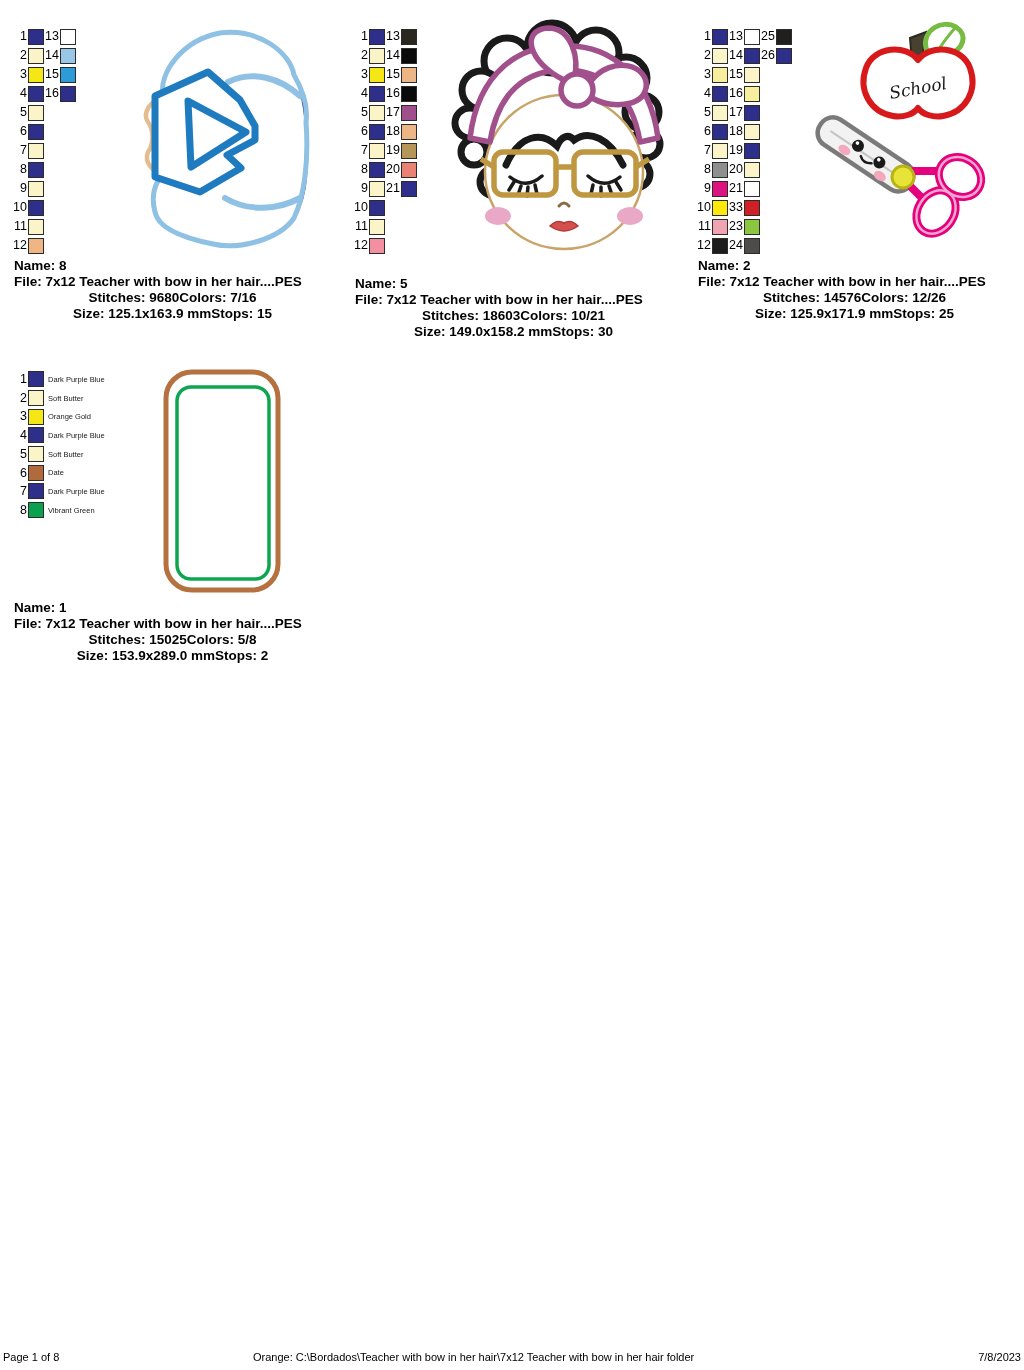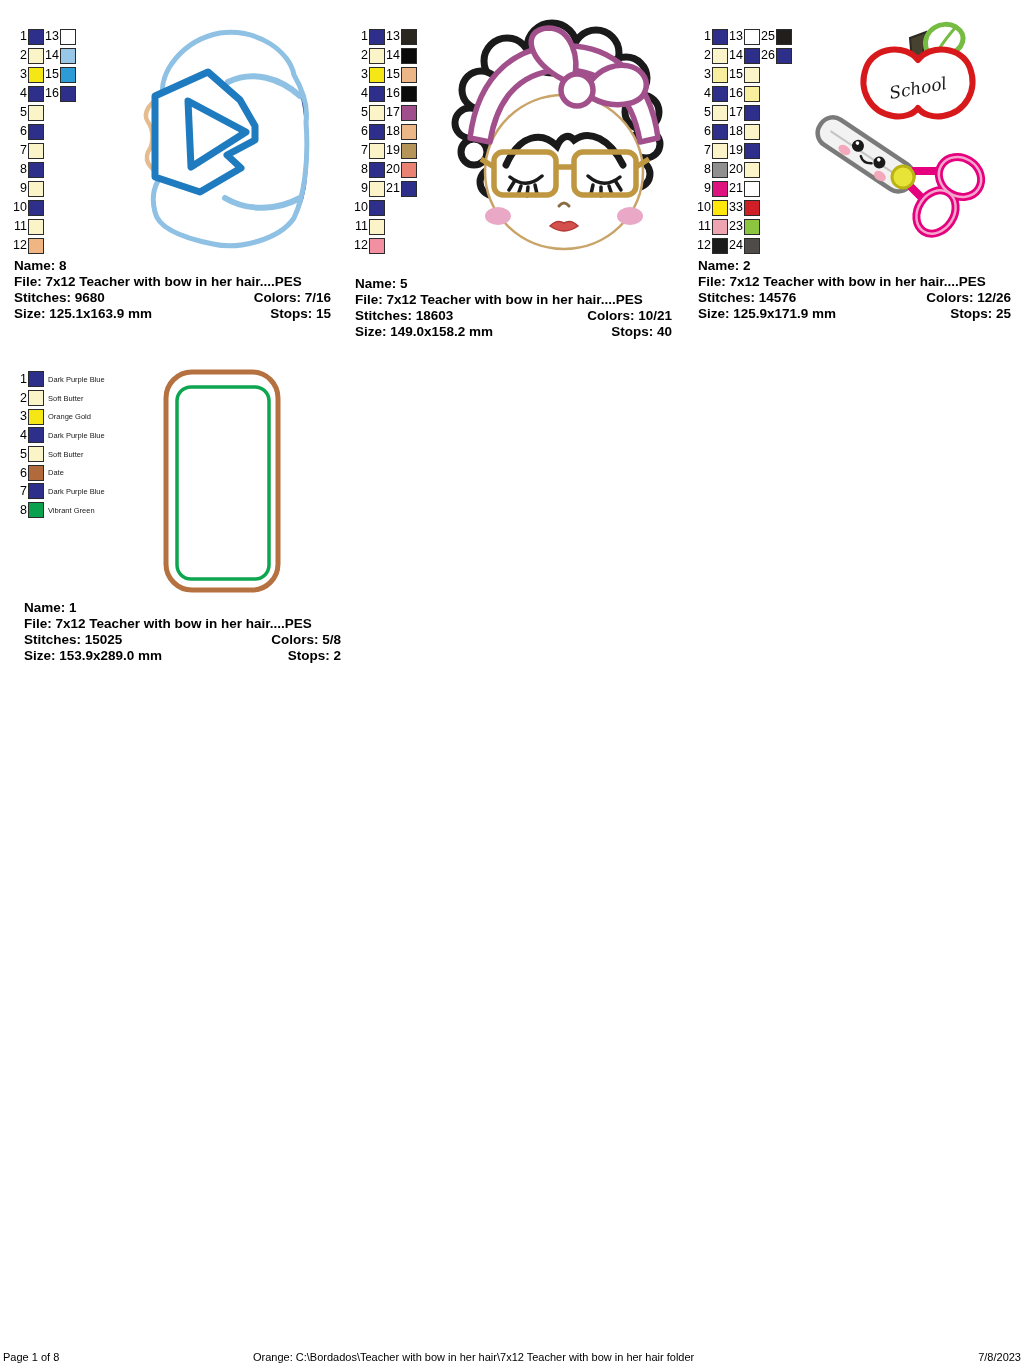--- a/index.html
+++ b/index.html
@@ -6,21 +6,21 @@
   .page{position:relative;width:1024px;height:1370px;background:#fff;overflow:hidden;
         font-family:"Liberation Sans",sans-serif;color:#000}
   .palette{position:absolute;display:grid;grid-auto-flow:column;grid-auto-columns:min-content}
   .p12{grid-template-rows:repeat(12,19px)}
   .p8{grid-template-rows:repeat(8,18.7px)}
   .cell{display:flex;align-items:center;white-space:nowrap}
   .num{width:15px;text-align:right;font-size:12.5px;padding-right:1px;line-height:1}
   .swatch{width:14px;height:14px;border:1px solid #2b2b2b;flex:none}
   .cname{font-size:7.5px;color:#1a1a1a;padding-left:4px}
   .meta{position:absolute;font-weight:bold;font-size:13.5px;line-height:16px}
-  .meta .mrow{display:flex;justify-content:space-between}
+  .meta .mrow{display:flex;justify-content:center}
   .thumb{position:absolute}
   .thumb svg{display:block;width:100%;height:100%;overflow:visible}
   .footer{position:absolute;top:1351px;left:0;width:100%;font-size:11px}
   .f-left{position:absolute;left:3px;top:0}
   .f-src{position:absolute;left:253px;top:0}
   .f-date{position:absolute;right:3px;top:0}
 </style>
 </head>
 <body>
 
@@ -256,21 +256,21 @@
     </div>
     <div class="meta" style="left:355px;top:276px;width:317px">
       <div>Name: 5</div>
       <div>File: 7x12 Teacher with bow in her hair....PES</div>
       <div class="mrow">
         <span>Stitches: 18603</span>
         <span>Colors: 10/21</span>
       </div>
       <div class="mrow">
         <span>Size: 149.0x158.2 mm</span>
-        <span>Stops: 40</span>
+        <span>Stops: 30</span>
       </div>
     </div>
   </section>
 
   <section>
     <div class="palette p12" style="left:696px;top:27px">
         <div class="cell">
           <span class="num">1</span>
           <span class="swatch" style="background-color: rgb(46, 46, 139);"></span>
         </div>
@@ -461,21 +461,21 @@
           <span class="swatch" style="background-color: rgb(10, 161, 78);"></span>
           <span class="cname">Vibrant Green</span>
         </div>
       </div>
     <div class="thumb" style="left:160px;top:362px;width:125px;height:232px">
       <svg viewBox="0 0 125 232">
         <rect x="6" y="10" width="112" height="218" rx="26" fill="#fff" stroke="#B5713F" stroke-width="5"></rect>
         <rect x="17" y="25" width="92" height="192" rx="14" fill="none" stroke="#0DA64F" stroke-width="3.5"></rect>
       </svg>
     </div>
-    <div class="meta" style="left:24px;top:600px;width:317px">
+    <div class="meta" style="left:14px;top:600px;width:317px">
       <div>Name: 1</div>
       <div>File: 7x12 Teacher with bow in her hair....PES</div>
       <div class="mrow">
         <span>Stitches: 15025</span>
         <span>Colors: 5/8</span>
       </div>
       <div class="mrow">
         <span>Size: 153.9x289.0 mm</span>
         <span>Stops: 2</span>
       </div>

